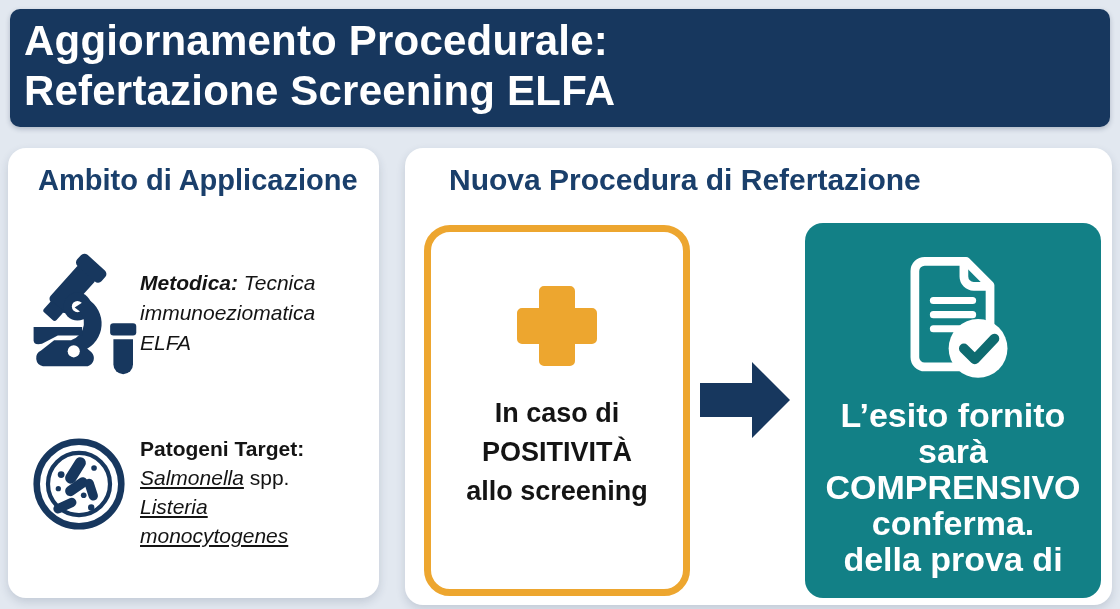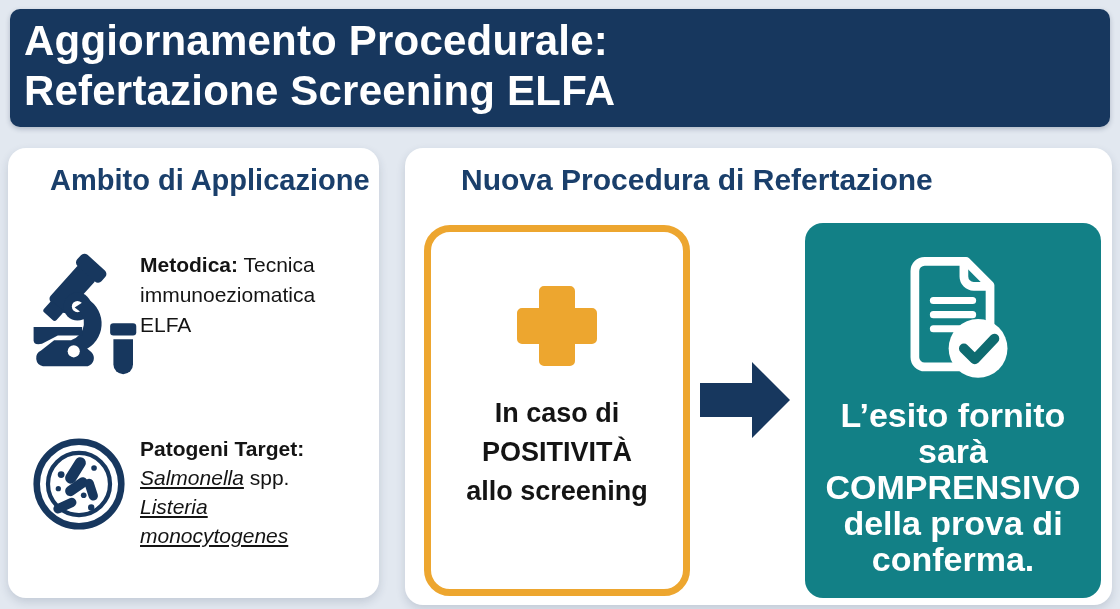--- a/index.html
+++ b/index.html
@@ -32,32 +32,32 @@
     letter-spacing:.2px;white-space:nowrap;
   }
   
   .card{
     position:absolute;background:var(--card);border-radius:18px;
     box-shadow:0 4px 10px rgba(30,50,80,.16);
   }
   .card-left{left:8px;top:148px;width:371px;height:450px;}
   .card-right{left:405px;top:148px;width:707px;height:457px;}
   .panel-title{
-    position:absolute;font-weight:bold;color:var(--title-navy);white-space:nowrap;margin-left:12px;
+    position:absolute;font-weight:bold;color:var(--title-navy);white-space:nowrap;
   }
   .card-left .panel-title{left:30px;top:16px;font-size:29px;}
   .card-right .panel-title{left:44px;top:15px;font-size:30px;}
   
   .icon-box{position:absolute;}
   .microscope{left:20px;top:102px;width:112px;height:128px;}
   .petri{left:24px;top:289px;width:94px;height:94px;}
   .row-text{
     position:absolute;font-size:21px;line-height:30px;color:var(--text-dark);
   }
-  .method-text{left:132px;top:102px;width:200px;}
+  .method-text{left:132px;top:120px;width:200px;font-style:italic;}
   .pathogen-text{left:132px;top:286px;width:202px;line-height:29px;}
   .bold{font-weight:bold;}
   .italic{font-style:italic;text-decoration:underline;}
   
   .condition-box{
     position:absolute;left:19px;top:77px;width:266px;height:371px;
     border:7px solid var(--orange);border-radius:26px;background:#fff;
   }
   .plus-wrap{position:absolute;top:48px;left:50%;transform:translateX(-50%);width:92px;height:92px;}
   .condition-text{
@@ -164,17 +164,17 @@
         <line x1="38" y1="44" x2="74" y2="44" stroke="#fff" stroke-width="6.5" stroke-linecap="round"></line>
         <line x1="38" y1="57" x2="74" y2="57" stroke="#fff" stroke-width="6.5" stroke-linecap="round"></line>
         <line x1="38" y1="70" x2="62" y2="70" stroke="#fff" stroke-width="6.5" stroke-linecap="round"></line>
         <circle cx="79" cy="88" r="27" fill="#fff"></circle>
         <path d="M66 88 l10 10 l18 -19" fill="none" stroke="var(--teal-dark)" stroke-width="9" stroke-linecap="round" stroke-linejoin="round"></path>
       </svg>
     </div>
     <div class="result-text">
       <div>L’esito fornito sarà</div>
       <div>COMPRENSIVO</div>
+      <div>conferma.</div>
       <div>della prova di</div>
-      <div>conferma.</div>
     </div>
   </div>
 </div>
 
 </body></html>

